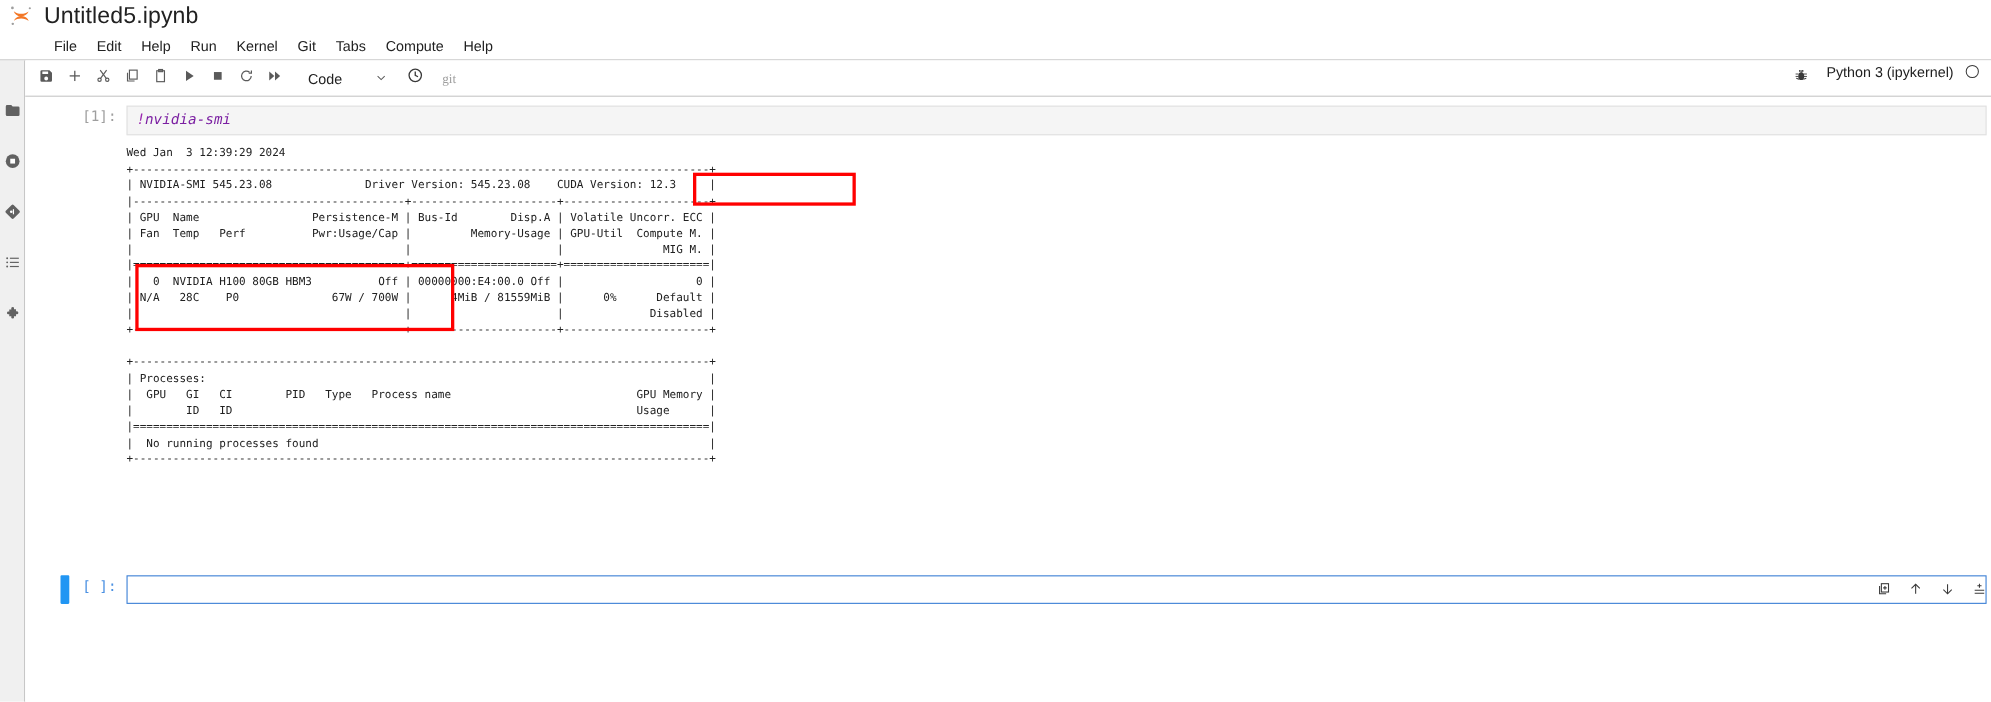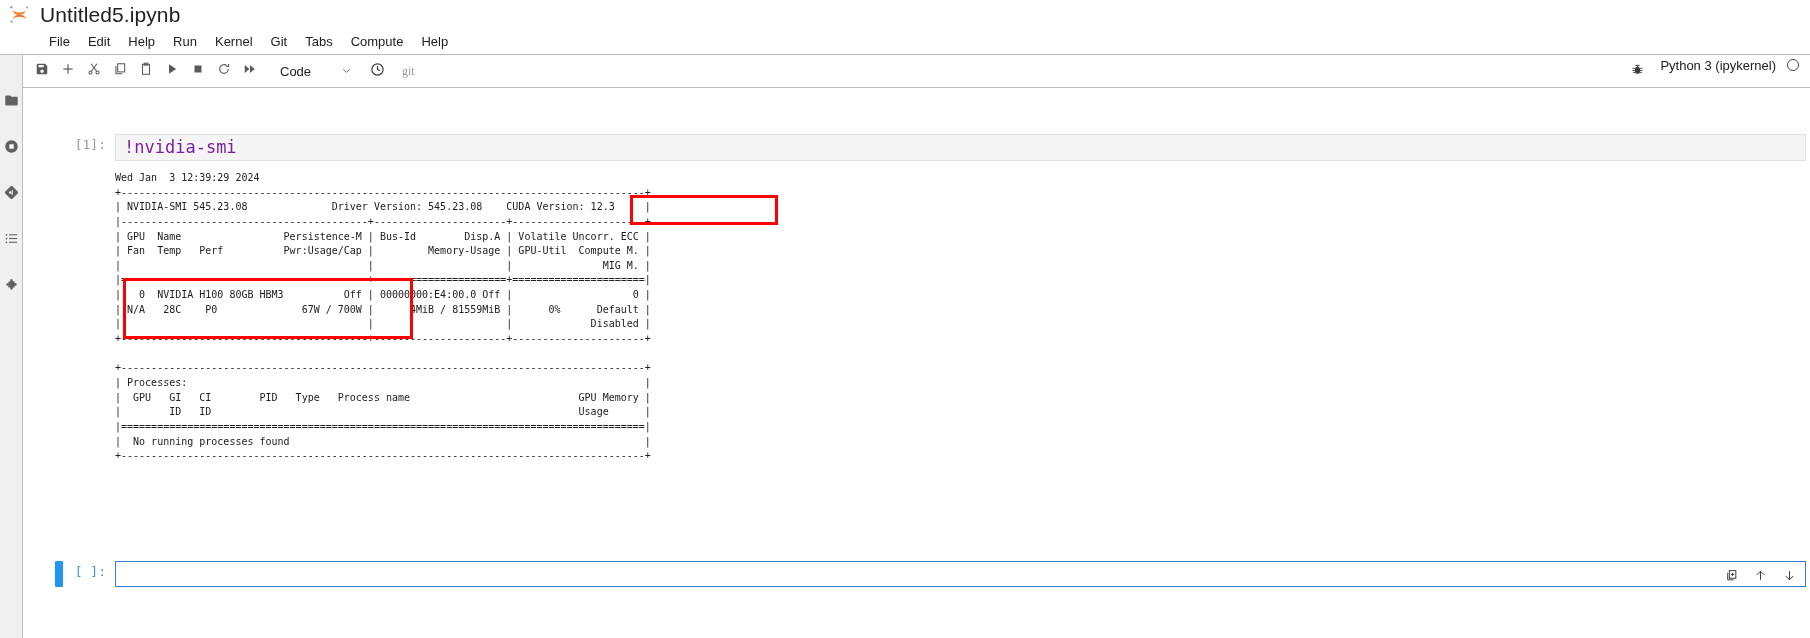--- a/index.html
+++ b/index.html
@@ -66,21 +66,20 @@
   }
   .side-btn svg { display: block; }
 
   
   #content {
     flex: 1 1 auto;
     display: flex;
     flex-direction: column;
     min-width: 0;
     background: #ffffff;
-    gap: 38px;
   }
 
   
   #toolbar {
     height: 33px;
     display: flex;
     align-items: center;
     border-bottom: 1px solid #bdbdbd;
     padding-left: 6px;
     background: #ffffff;
@@ -154,24 +153,25 @@
   .prompt.blue { color: #4a90e2; }
 
   .input-area {
     flex: 1 1 auto;
     min-width: 0;
     background: #f5f5f5;
     border: 1px solid #e0e0e0;
     padding: 4px 8px;
     margin-right: 4px;
     font-family: "DejaVu Sans Mono", monospace;
-    font-size: 17px;
+    font-size: 13px;
     line-height: 17px;
     white-space: pre;
     min-height: 25px;
+    font-style: italic;
   }
   .input-area.empty-active {
     background: #ffffff;
     border: 1px solid #3a7fd5;
     height: 26px;
     min-height: 26px;
   }
   .tok-bang { color: #9c27b0; }
   .tok-cmd  { color: #7b1fa2; }
 

